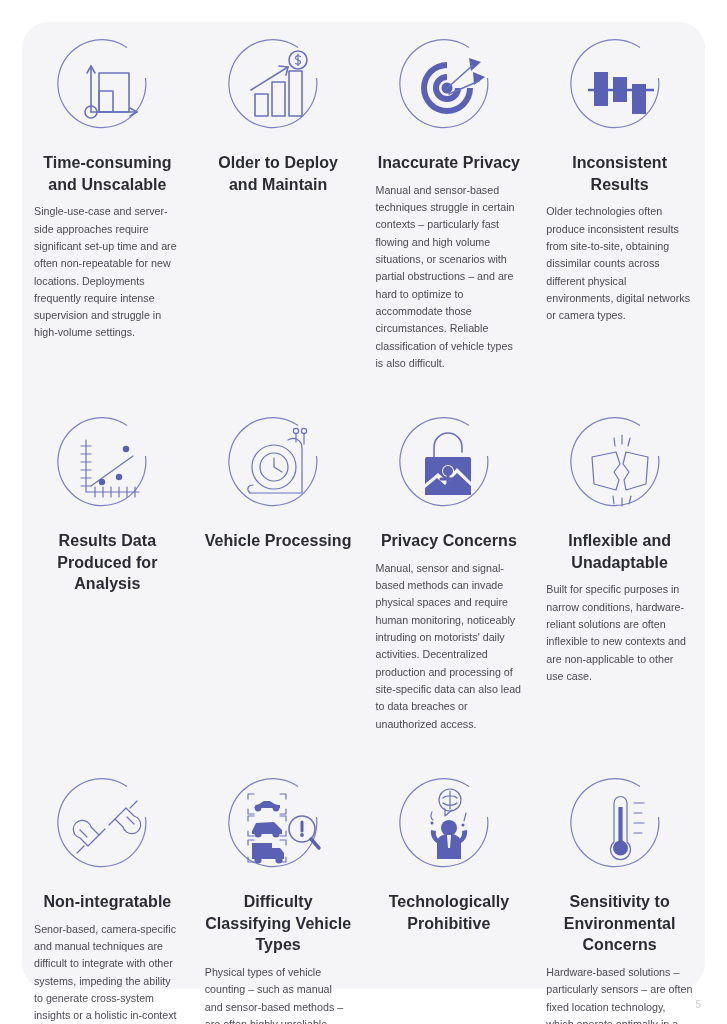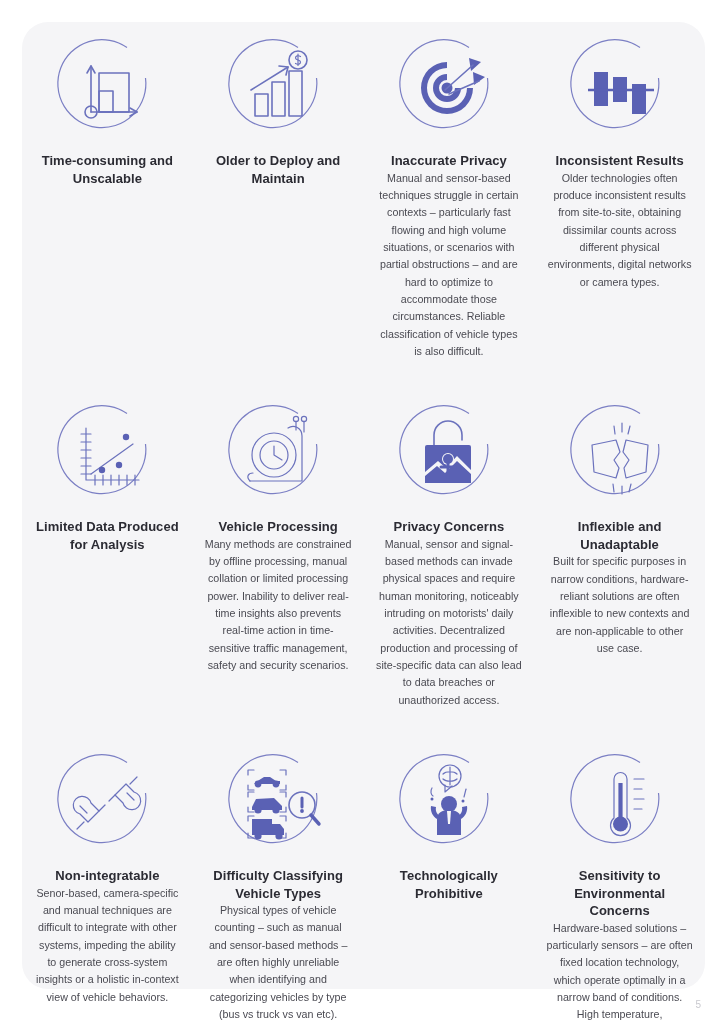--- a/index.html
+++ b/index.html
@@ -44,32 +44,31 @@
     width: 108px;
     height: 108px;
     position: relative;
     display: flex;
     align-items: center;
     justify-content: center;
   }
   .icon-wrap svg { display: block; }
   .card-title {
     margin-top: 10px;
-    font-size: 13px;
+    font-size: 16px;
     font-weight: bold;
     color: #2b2b33;
     text-align: center;
     line-height: 1.35;
     letter-spacing: 0.05px;
   }
   .card-body {
-    margin-top: 0;
+    margin-top: 8px;
     font-size: 10.7px;
     color: #4a4a52;
-    text-align: center;
     line-height: 1.62;
   }
   .rowgap { width: 100%; height: 40px; }
   #page-number {
     position: absolute;
     right: 26px;
     bottom: 14px;
     font-size: 10px;
     color: #c9c9cf;
     text-align: right;
@@ -94,20 +93,21 @@
           <path class="ln" d="M 38 78 L 84 78"></path>
           <path class="ln" d="M 38 78 L 38 32"></path>
           <path class="ln" d="M 38 32 L 34 39 M 38 32 L 42 39"></path>
           <path class="ln" d="M 84 78 L 77 74 M 84 78 L 77 82"></path>
           <rect class="ln" x="46" y="39" width="30" height="39"></rect>
           <rect class="ln" x="46" y="57" width="14" height="21"></rect>
           <circle class="ln" cx="38" cy="78" r="6" fill="#f5f5f7"></circle>
         </svg>
       </div>
       <div class="card-title">Time-consuming and Unscalable</div>
+      <div class="card-body">Single-use-case and server-side approaches require significant set-up time and are often non-repeatable for new locations. Deployments frequently require intense supervision and struggle in high-volume settings.</div>
     </div>
 
     <div class="cell">
       <div class="icon-wrap">
         <svg width="108" height="108" viewBox="0 0 108 108">
           <path class="arc" d="M 74 13.5 A 44 44 0 1 0 92.5 44"></path>
           <rect class="ln" x="31" y="60" width="13" height="22"></rect>
           <rect class="ln" x="48" y="48" width="13" height="34"></rect>
           <rect class="ln" x="65" y="37" width="13" height="45"></rect>
           <path class="ln" d="M 27 56 L 64 33"></path>
@@ -161,39 +161,38 @@
           <path class="arc" d="M 74 13.5 A 44 44 0 1 0 92.5 44"></path>
           <path class="ln-thin" d="M 33 28 L 33 80 L 86 80"></path>
           <path class="ln-thin" d="M 28 34 L 38 34 M 28 42 L 38 42 M 28 50 L 38 50 M 28 58 L 38 58 M 28 66 L 38 66 M 28 74 L 38 74"></path>
           <path class="ln-thin" d="M 42 75 L 42 85 M 50 75 L 50 85 M 58 75 L 58 85 M 66 75 L 66 85 M 74 75 L 74 85 M 82 75 L 82 85"></path>
           <path class="ln-thin" d="M 38 74 L 80 44"></path>
           <circle class="fl" cx="73" cy="37" r="3.2"></circle>
           <circle class="fl" cx="49" cy="70" r="3.2"></circle>
           <circle class="fl" cx="66" cy="65" r="3.2"></circle>
         </svg>
       </div>
-      <div class="card-title">Limited Data Produced for Analysis</div>
+      <div class="card-title">Results Data Produced for Analysis</div>
     </div>
 
     <div class="cell">
       <div class="icon-wrap">
         <svg width="108" height="108" viewBox="0 0 108 108">
           <path class="arc" d="M 74 13.5 A 44 44 0 1 0 92.5 44"></path>
           <path class="ln-thin" d="M 26 81 L 78 81 L 78 36 C 78 28 70 24 64 28"></path>
           <path class="ln-thin" d="M 26 81 C 22 77 24 73 29 73"></path>
           <circle class="ln-thin" cx="50" cy="55" r="22"></circle>
           <circle class="ln-thin" cx="50" cy="55" r="14"></circle>
           <path class="ln-thin" d="M 50 46 L 50 55 L 58 60"></path>
           <path class="ln-thin" d="M 72 30 L 72 21 M 80 32 L 80 21"></path>
           <circle class="ln-thin" cx="72" cy="19" r="2.6"></circle>
           <circle class="ln-thin" cx="80" cy="19" r="2.6"></circle>
         </svg>
       </div>
       <div class="card-title">Vehicle Processing</div>
-      <div class="card-body">Many methods are constrained by offline processing, manual collation or limited processing power. Inability to deliver real-time insights also prevents real-time action in time-sensitive traffic management, safety and security scenarios.</div>
     </div>
 
     <div class="cell">
       <div class="icon-wrap">
         <svg width="108" height="108" viewBox="0 0 108 108">
           <path class="arc" d="M 74 13.5 A 44 44 0 1 0 92.5 44"></path>
           <path class="ln" d="M 39 46 L 39 35 A 14 14 0 0 1 67 35 L 67 40" stroke-width="6" stroke="#5a61b4" fill="none"></path>
           <rect class="fl" x="30" y="45" width="46" height="38" rx="2"></rect>
           <path d="M 30 72 L 43 61 L 51 68 L 62 56 L 76 70 L 76 83 L 30 83 Z" fill="#f5f5f7"></path>
           <circle cx="53" cy="59" r="6" fill="#f5f5f7"></circle>

